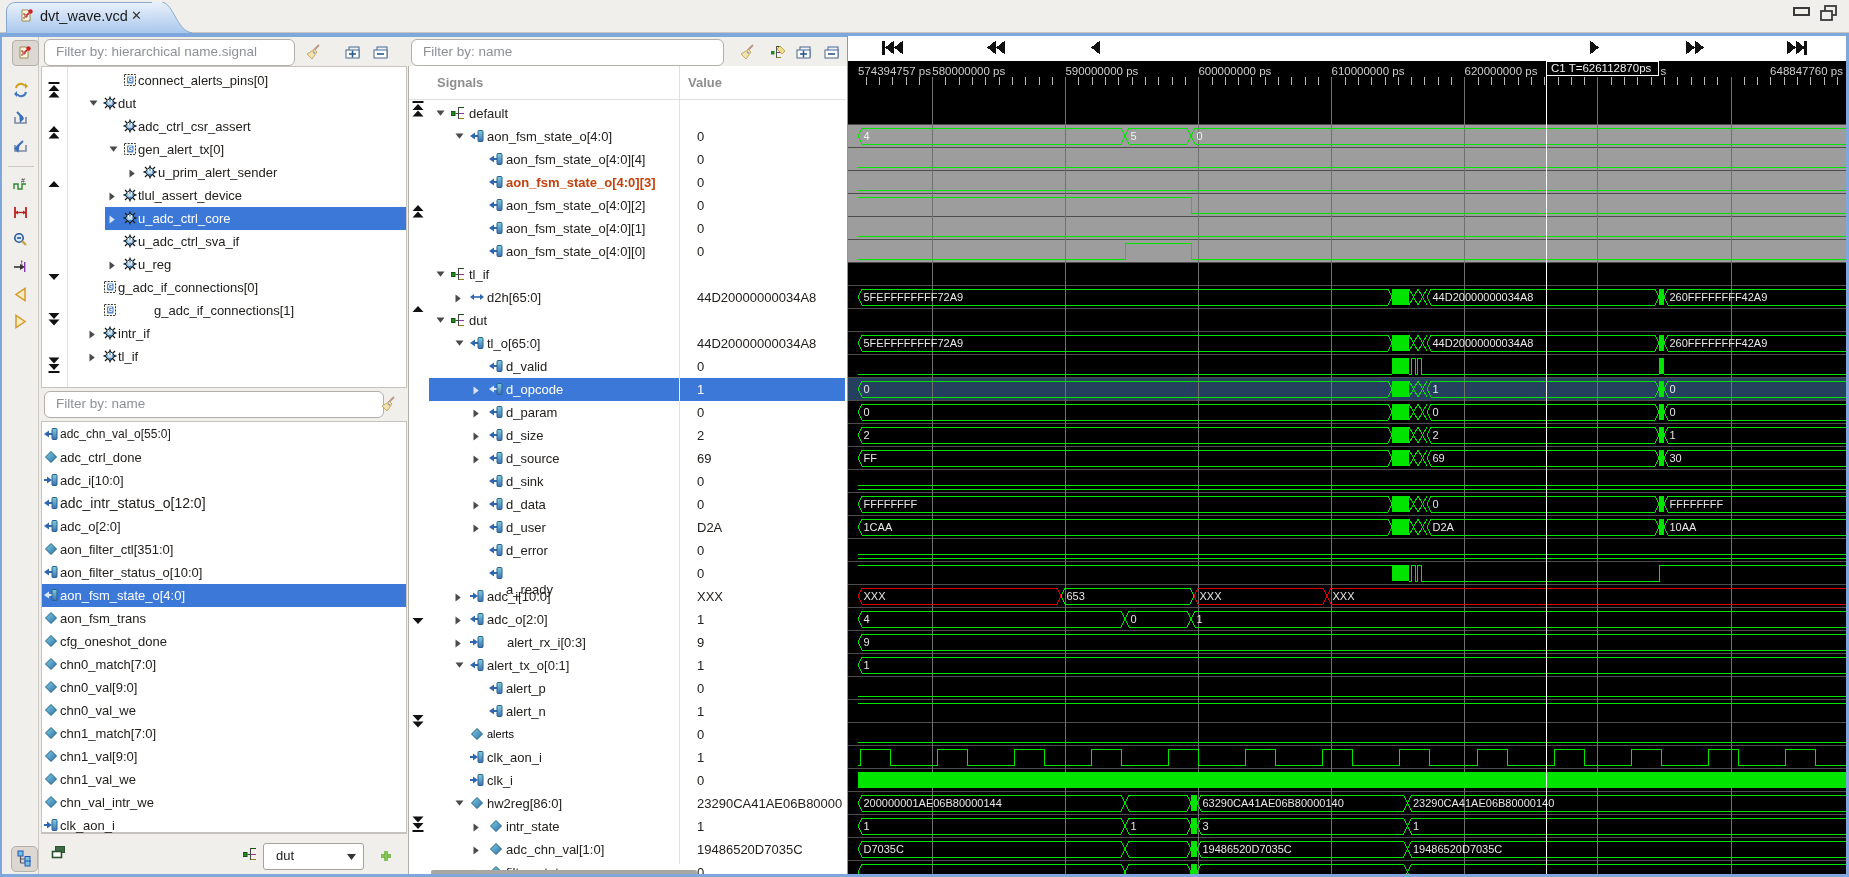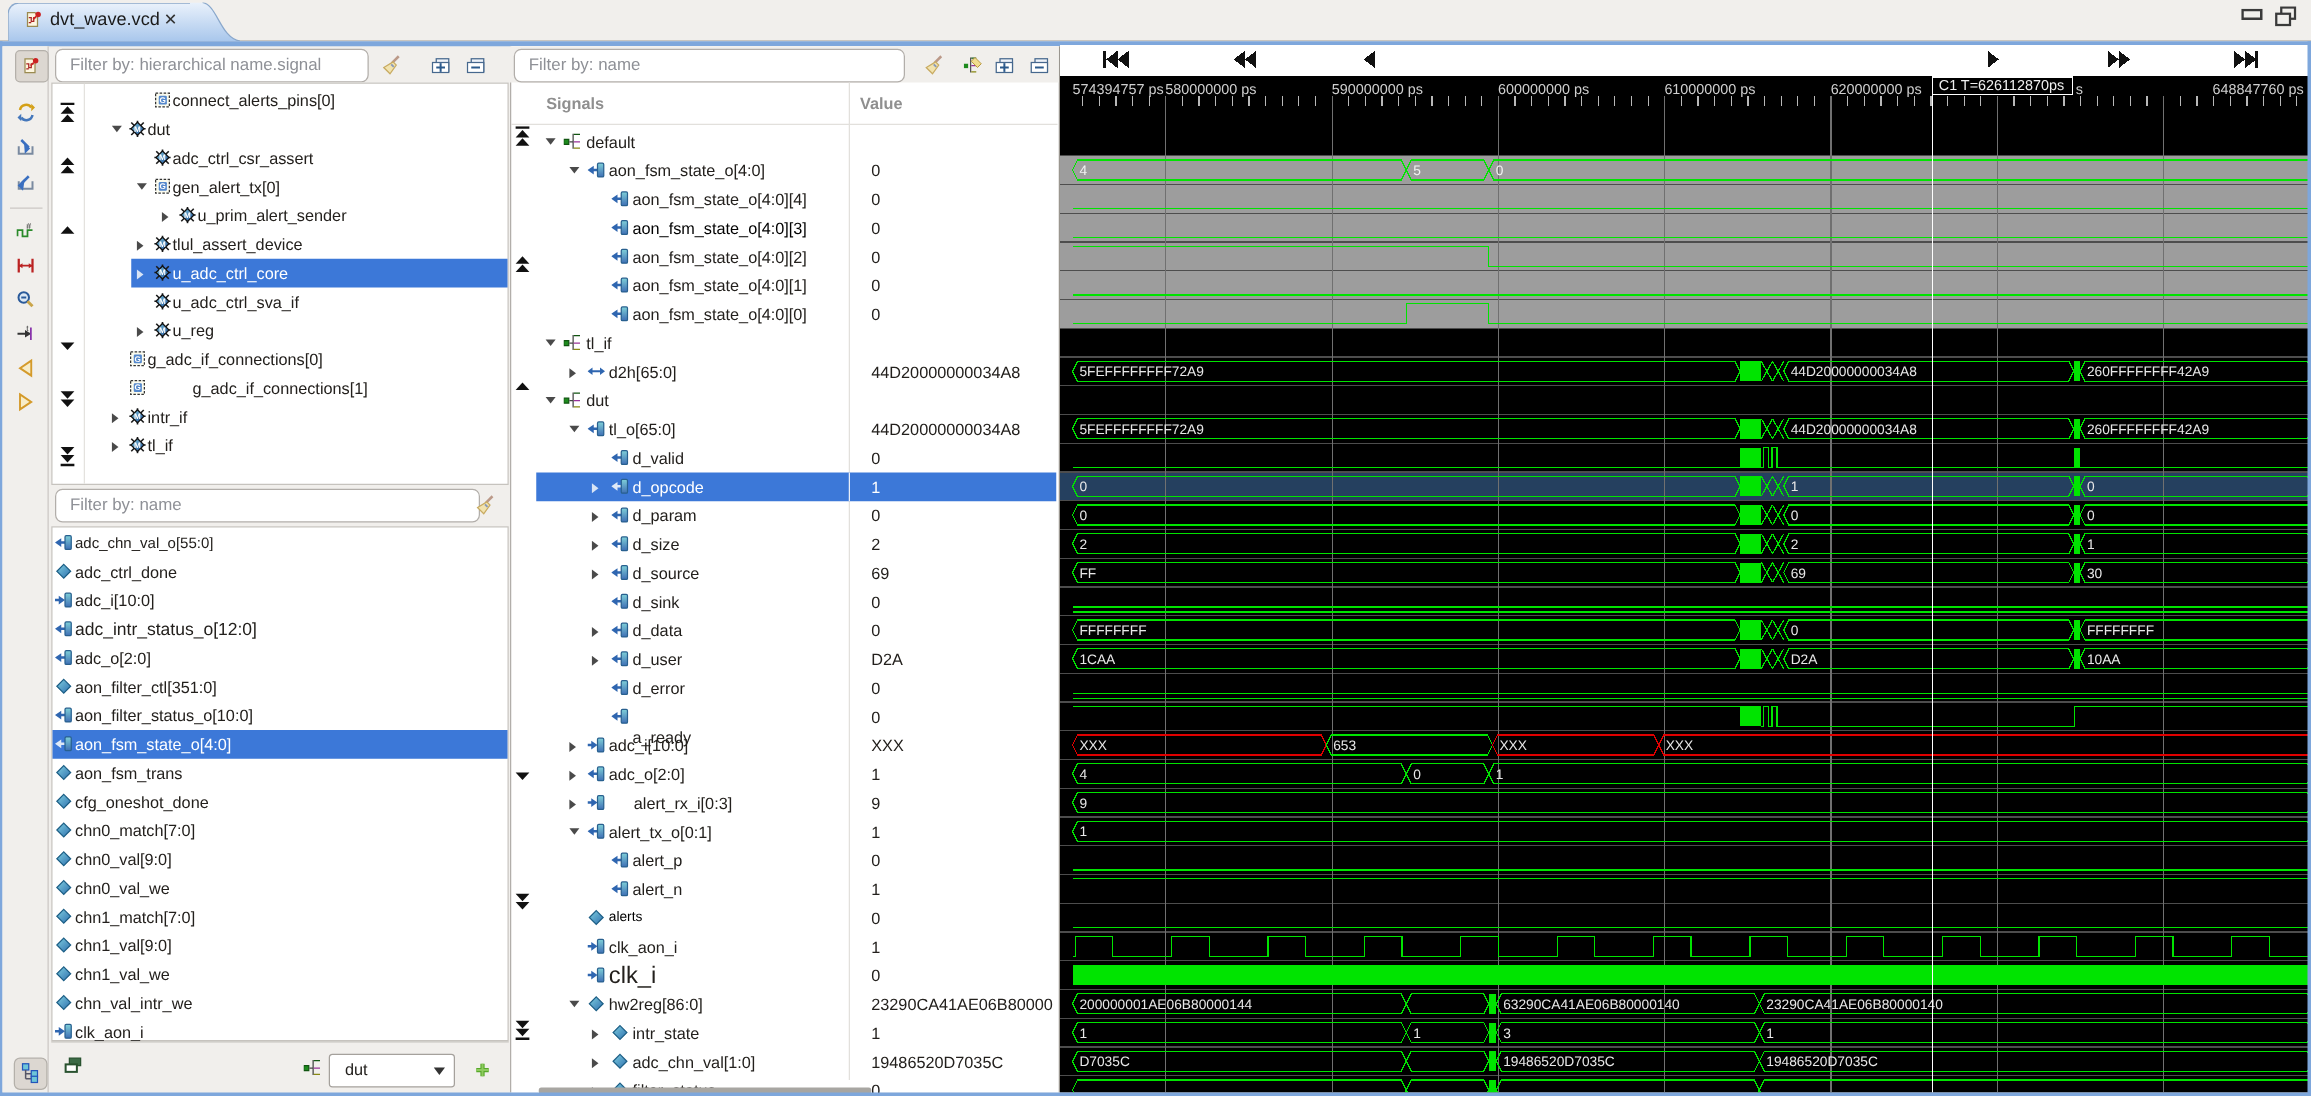--- a/index.html
+++ b/index.html
@@ -965,21 +965,21 @@
       </linearGradient>
 <linearGradient id="mdia" x1="0" y1="0" x2="1" y2="1">
  <stop offset="0" stop-color="#7cc4dc"></stop>
         <stop offset="1" stop-color="#1f4f96"></stop>
       </linearGradient>
 </defs>
     <polygon points="0,7 5,3.5 5,10.5" fill="#2f66b0"></polygon>
     <rect x="4" y="6" width="4" height="2" fill="#2f66b0"></rect>
     <rect x="8" y="1.5" width="5" height="11" rx="1" fill="url(#bar)" stroke="#28608f"></rect>
   </svg>
-<div style="position:absolute;left:506px;top:170.5px;height:23px;line-height:23px;font-size:13px;color:#000000;white-space:nowrap;">aon_fsm_state_o[4:0][3]</div>
+<div style="position:absolute;left:506px;top:170.5px;height:23px;line-height:23px;font-size:13px;color:#c2410c;white-space:nowrap;font-weight:bold;">aon_fsm_state_o[4:0][3]</div>
 <div style="position:absolute;left:697px;top:170.5px;width:146px;height:23px;line-height:23px;font-size:13px;color:#23201d;white-space:nowrap;overflow:hidden;">0</div>
 <svg width="14" height="14" viewBox="0 0 14 14" style="position:absolute;left:489px;top:197.5px;">
     <defs>
 <linearGradient id="bar" x1="0" y1="0" x2="0" y2="1">
  <stop offset="0" stop-color="#7fd0d8"></stop>
         <stop offset="1" stop-color="#3f6fb5"></stop>
       </linearGradient>
 <linearGradient id="dia" x1="0" y1="0" x2="1" y2="1">
  <stop offset="0" stop-color="#7ecfe0"></stop>
         <stop offset="1" stop-color="#2f6fae"></stop>
@@ -1556,21 +1556,21 @@
       </linearGradient>
 <linearGradient id="mdia" x1="0" y1="0" x2="1" y2="1">
  <stop offset="0" stop-color="#7cc4dc"></stop>
         <stop offset="1" stop-color="#1f4f96"></stop>
       </linearGradient>
 </defs>
     <rect x="0" y="6" width="4" height="2" fill="#2f66b0"></rect>
     <polygon points="8,7 3,3.5 3,10.5" fill="#2f66b0"></polygon>
     <rect x="8" y="1.5" width="5" height="11" rx="1" fill="url(#bar)" stroke="#28608f"></rect>
   </svg>
-<div style="position:absolute;left:487px;top:768.5px;height:23px;line-height:23px;font-size:19px;color:#23201d;white-space:nowrap;">clk_i</div>
+<div style="position:absolute;left:487px;top:768.5px;height:23px;line-height:23px;font-size:13px;color:#23201d;white-space:nowrap;">clk_i</div>
 <div style="position:absolute;left:697px;top:768.5px;width:146px;height:23px;line-height:23px;font-size:13px;color:#23201d;white-space:nowrap;overflow:hidden;">0</div>
 <svg width="10" height="10" viewBox="0 0 10 10" style="position:absolute;left:455px;top:798.5px;">
     <polygon points="0.5,1.5 8.5,1.5 4.5,6.78" fill="#4a4a4a"></polygon>
   </svg>
 <svg width="14" height="14" viewBox="0 0 14 14" style="position:absolute;left:470px;top:795.5px;">
     <defs>
 <linearGradient id="bar" x1="0" y1="0" x2="0" y2="1">
  <stop offset="0" stop-color="#7fd0d8"></stop>
         <stop offset="1" stop-color="#3f6fb5"></stop>
       </linearGradient>

